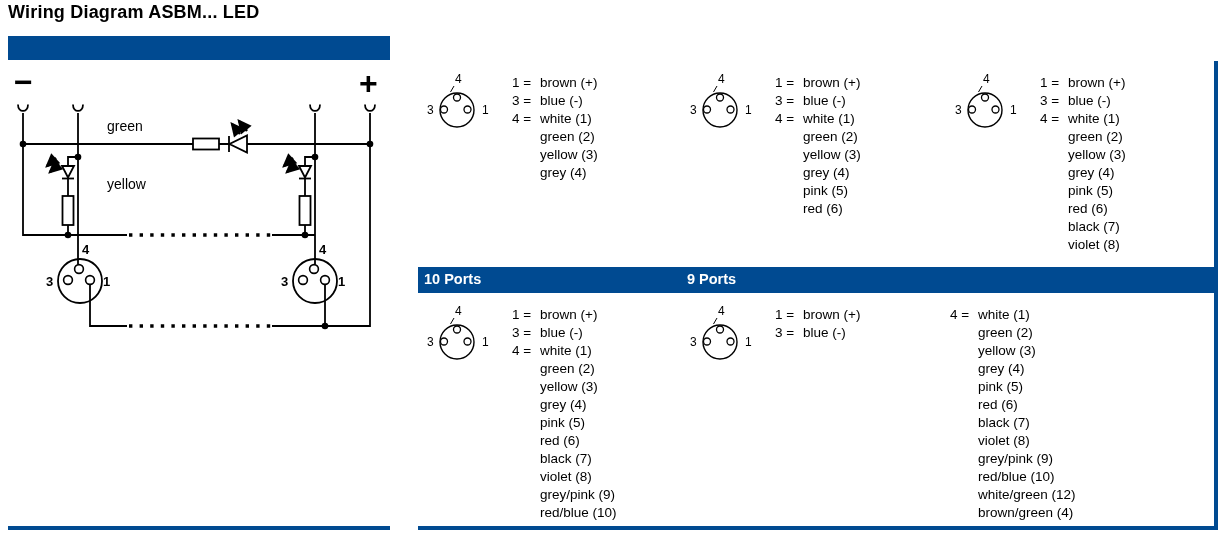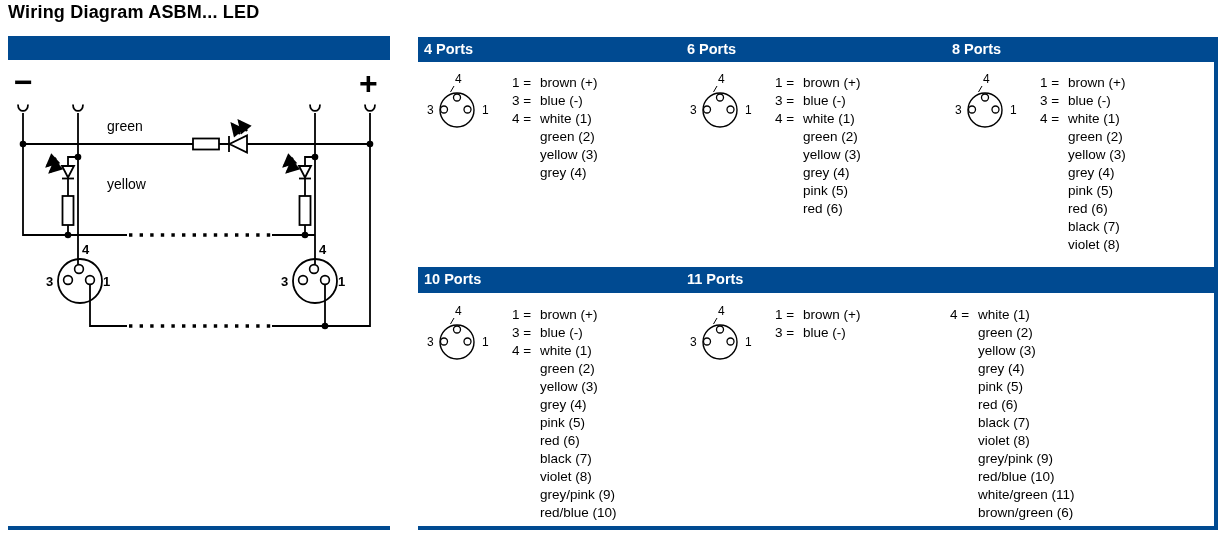--- a/index.html
+++ b/index.html
@@ -114,25 +114,20 @@
     <text x="319" y="254" font-size="13" font-weight="bold">4</text>
     <text x="46" y="286" font-size="13" font-weight="bold">3</text>
     <text x="103" y="286" font-size="13" font-weight="bold">1</text>
     <text x="281" y="286" font-size="13" font-weight="bold">3</text>
     <text x="338" y="286" font-size="13" font-weight="bold">1</text>
   </svg>
 
   <div class="rule" style="left:8px;top:526px;width:382px;"></div>
 
 
-  <div id="bar0" class="bluebar" style="left:418px;top:37px;width:800px;height:25px;">
-      <span class="portlabel" style="left: 6px;">4 Ports</span>
-      <span class="portlabel" style="left: 269px;">6 Ports</span>
-      <span class="portlabel" style="left: 534px;">8 Ports</span>
-    </div>
   <div id="body0" class="secbody" style="top:72px;height:192px;">
       <div class="pincol" style="left: 0px;">
         <svg class="conn-ico" width="80" height="64" viewBox="0 0 80 64">
       <line x1="36" y1="20" x2="32.5" y2="26" stroke="#000" stroke-width="1"></line>
       <circle cx="39" cy="44" r="17" stroke="#000" stroke-width="1.4" fill="#fff"></circle>
       <g stroke="#000" stroke-width="1.3" fill="#fff">
         <circle cx="39" cy="31.5" r="3.5"></circle>
         <circle cx="26" cy="43.5" r="3.5"></circle>
         <circle cx="49.5" cy="43.5" r="3.5"></circle>
       </g>
@@ -268,21 +263,21 @@
           <div class="row">
             <span class="pfx"></span>
             <span class="val">violet (8)</span>
           </div>
         </div>
       </div>
     </div>
 
   <div id="bar1" class="bluebar" style="left:418px;top:267px;width:800px;height:26px;">
       <span class="portlabel" style="left: 6px; text-align: center;">10 Ports</span>
-      <span class="portlabel" style="left: 269px;">11 Ports</span>
+      <span class="portlabel" style="left: 269px;">9 Ports</span>
     </div>
   <div id="body1" class="secbody" style="top:304px;height:222px;">
       <div class="pincol" style="left: 0px;">
         <svg class="conn-ico" width="80" height="64" viewBox="0 0 80 64">
       <line x1="36" y1="20" x2="32.5" y2="26" stroke="#000" stroke-width="1"></line>
       <circle cx="39" cy="44" r="17" stroke="#000" stroke-width="1.4" fill="#fff"></circle>
       <g stroke="#000" stroke-width="1.3" fill="#fff">
         <circle cx="39" cy="31.5" r="3.5"></circle>
         <circle cx="26" cy="43.5" r="3.5"></circle>
         <circle cx="49.5" cy="43.5" r="3.5"></circle>
@@ -403,25 +398,25 @@
           <div class="row">
             <span class="pfx"></span>
             <span class="val">grey/pink (9)</span>
           </div>
           <div class="row">
             <span class="pfx"></span>
             <span class="val">red/blue (10)</span>
           </div>
           <div class="row">
             <span class="pfx"></span>
-            <span class="val">white/green (11)</span>
-          </div>
-          <div class="row">
-            <span class="pfx"></span>
-            <span class="val">brown/green (6)</span>
+            <span class="val">white/green (12)</span>
+          </div>
+          <div class="row">
+            <span class="pfx"></span>
+            <span class="val">brown/green (4)</span>
           </div>
         </div>
       </div>
     </div>
 
   <div class="rule" style="left:418px;top:526px;width:800px;"></div>
   <div class="edge-strip"></div>
 
 </div>
 

